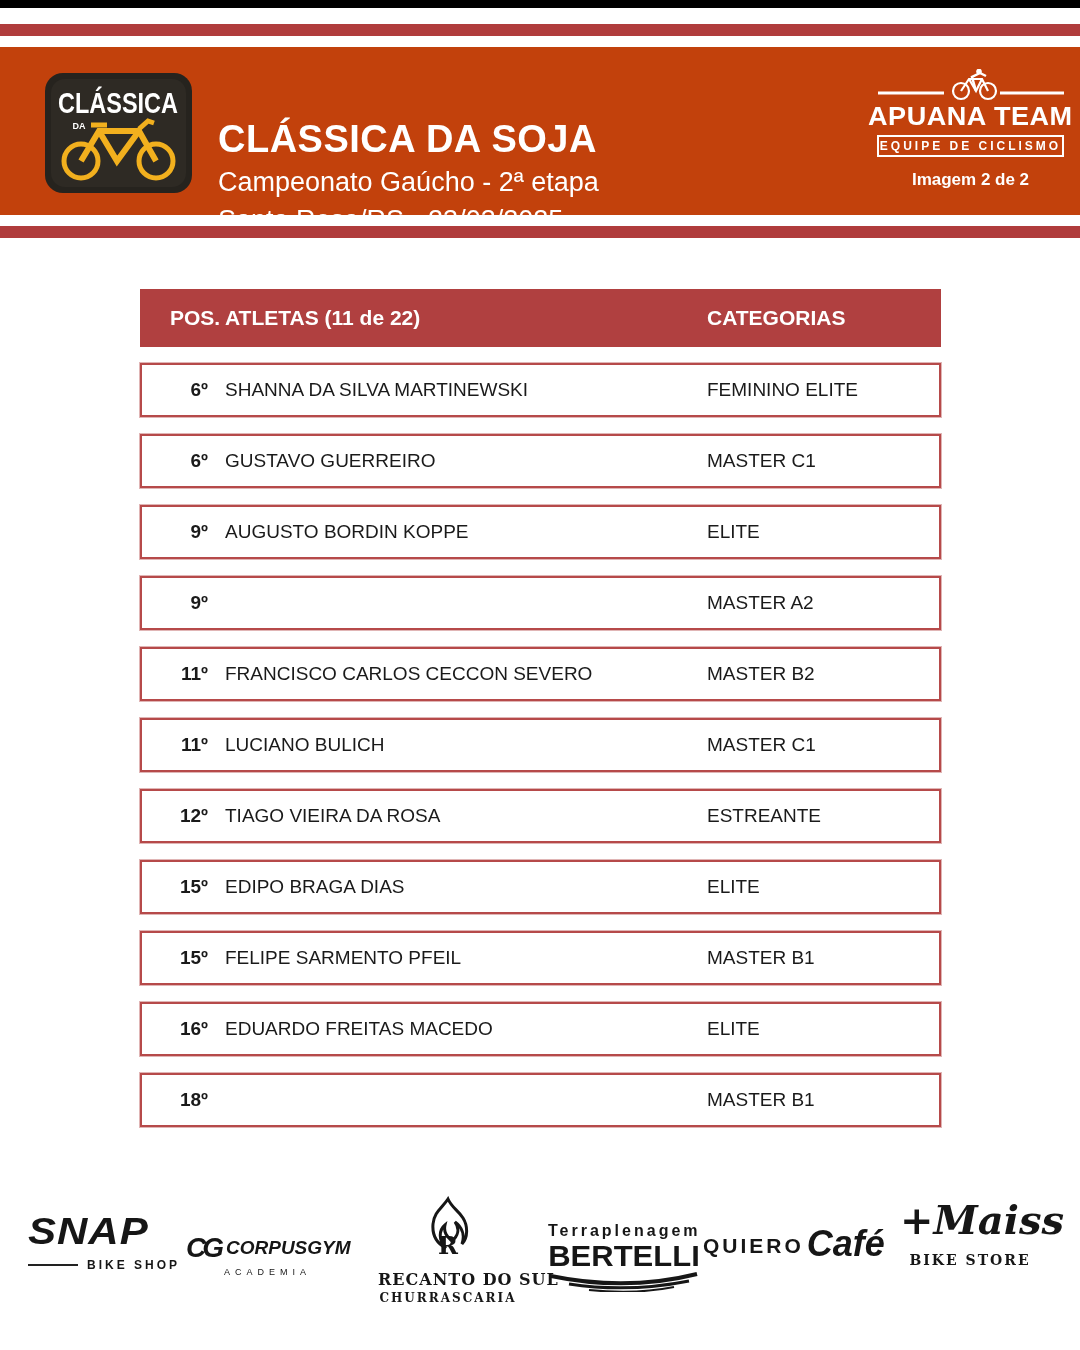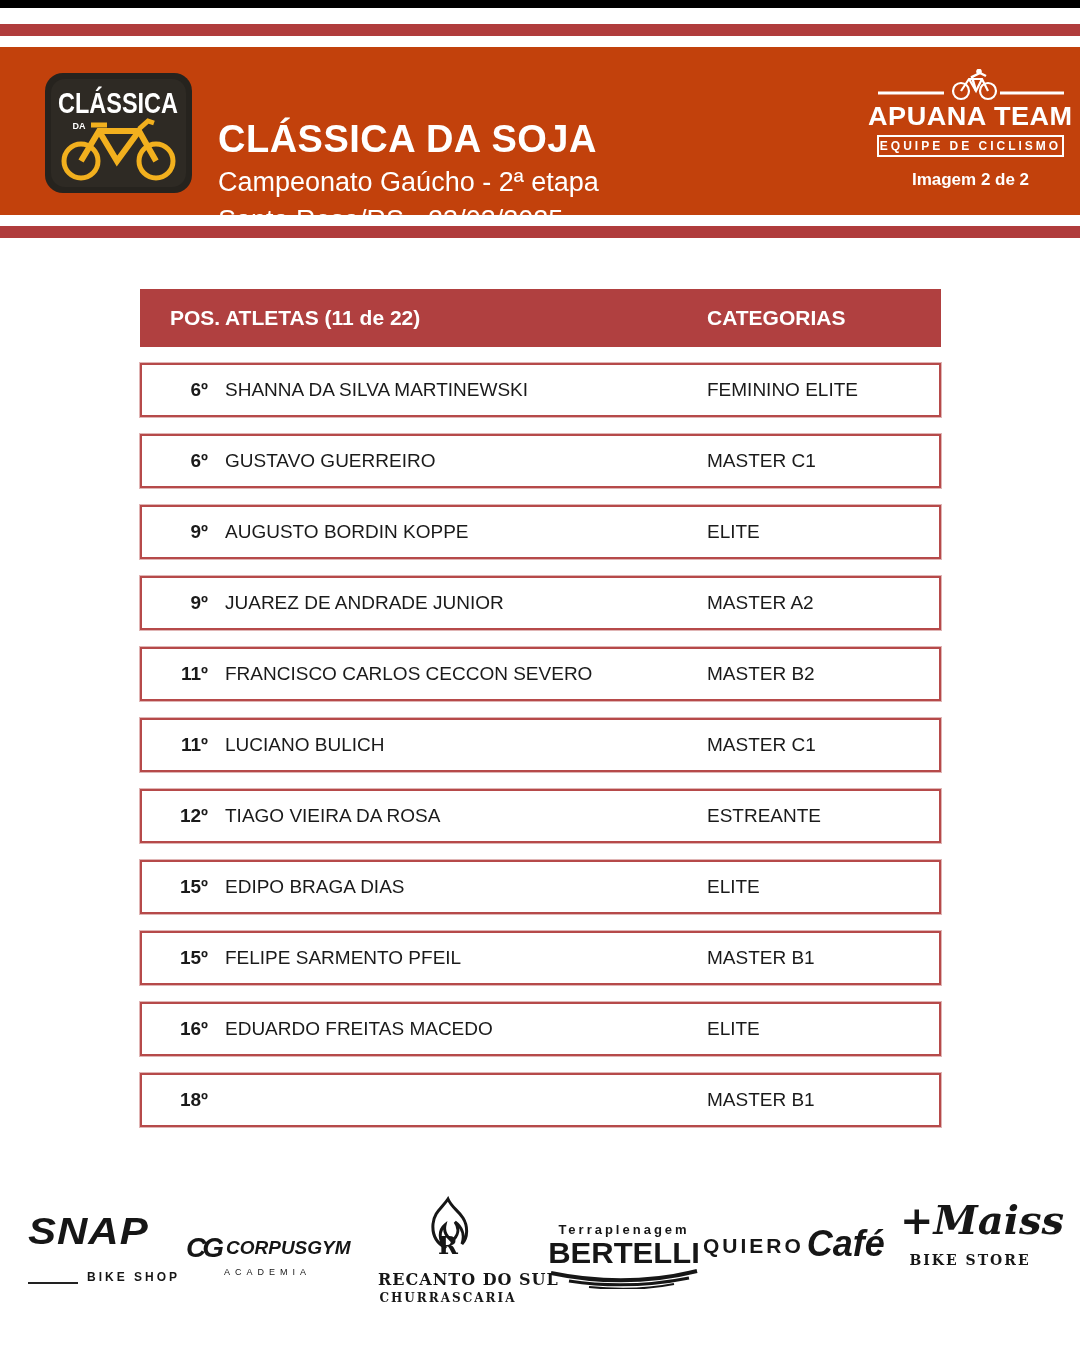--- a/index.html
+++ b/index.html
@@ -37,36 +37,36 @@
        border:2px solid #b64a4a;outline:1px solid #e0b5b5;box-sizing:border-box;}
   .row span{position:absolute;top:50%;transform:translateY(-50%);white-space:nowrap;font-size:19px;}
   .row .pos{left:0;width:66px;text-align:right;font-weight:700;}
   .row .name{left:83px;font-weight:400;}
   .row .cat{left:565px;font-weight:400;}
 
   
   .sponsor{position:absolute;color:#161616;}
   .sp-snap{left:28px;top:1210px;width:152px;}
   .snap-word{font-size:42px;font-weight:900;font-style:italic;letter-spacing:1px;line-height:1;transform:scaleY(0.9);}
-  .snap-sub{display:flex;align-items:flex-end;margin-top:18px;}
+  .snap-sub{display:flex;align-items:center;margin-top:6px;}
   .snap-sub .rule{flex:1;border-top:2px solid #222;margin-right:9px;}
   .snap-sub .txt{font-size:12px;font-weight:700;letter-spacing:3px;white-space:nowrap;}
 
   .sp-corpus{left:186px;top:1232px;width:165px;}
   .corpus-row{display:flex;align-items:center;}
   .corpus-mark{font-size:28px;font-weight:900;font-style:italic;letter-spacing:-4px;margin-right:6px;}
   .corpus-name{font-size:19px;font-weight:800;font-style:italic;letter-spacing:0;white-space:nowrap;}
   .corpus-sub{font-size:9px;letter-spacing:5px;margin-top:3px;margin-left:38px;font-weight:400;}
 
   .sp-recanto{left:378px;top:1196px;width:140px;text-align:center;font-family:"DejaVu Serif",serif;}
   .recanto-name{font-size:16px;font-weight:700;letter-spacing:1px;margin-top:4px;white-space:nowrap;}
   .recanto-sub{font-size:12px;font-weight:700;letter-spacing:2px;margin-top:2px;}
 
   .sp-bertelli{left:548px;top:1222px;width:152px;text-align:center;}
-  .bertelli-top{font-size:13px;font-weight:600;letter-spacing:3px;white-space:nowrap;}
+  .bertelli-top{font-size:16px;font-weight:600;letter-spacing:3px;white-space:nowrap;}
   .bertelli-name{font-size:31px;font-weight:900;line-height:1;margin-top:1px;transform:scaleY(0.95);white-space:nowrap;}
 
   .sp-quiero{left:703px;top:1228px;width:175px;display:flex;align-items:center;}
   .quiero-word{font-size:21px;font-weight:700;letter-spacing:3px;white-space:nowrap;}
   .quiero-script{font-family:Liberation Sans, sans-serif;font-style:italic;font-weight:700;font-size:36px;line-height:1;margin-left:3px;position:relative;top:-2px;}
 
   .sp-maiss{left:900px;top:1200px;width:140px;text-align:center;font-family:"DejaVu Serif",serif;}
   .maiss-word{font-size:40px;font-weight:700;font-style:italic;line-height:1;white-space:nowrap;}
   .maiss-sub{font-size:14px;font-weight:700;letter-spacing:2px;margin-top:12px;white-space:nowrap;}
 </style>
@@ -144,21 +144,20 @@
     </div>
 
     <div class="row">
       <span class="pos">9º</span>
       <span class="name">AUGUSTO BORDIN KOPPE</span>
       <span class="cat">ELITE</span>
     </div>
 
     <div class="row">
       <span class="pos">9º</span>
-      <span class="name">JUAREZ DE ANDRADE JUNIOR</span>
       <span class="cat">MASTER A2</span>
     </div>
 
     <div class="row">
       <span class="pos">11º</span>
       <span class="name">FRANCISCO CARLOS CECCON SEVERO</span>
       <span class="cat">MASTER B2</span>
     </div>
 
     <div class="row">

